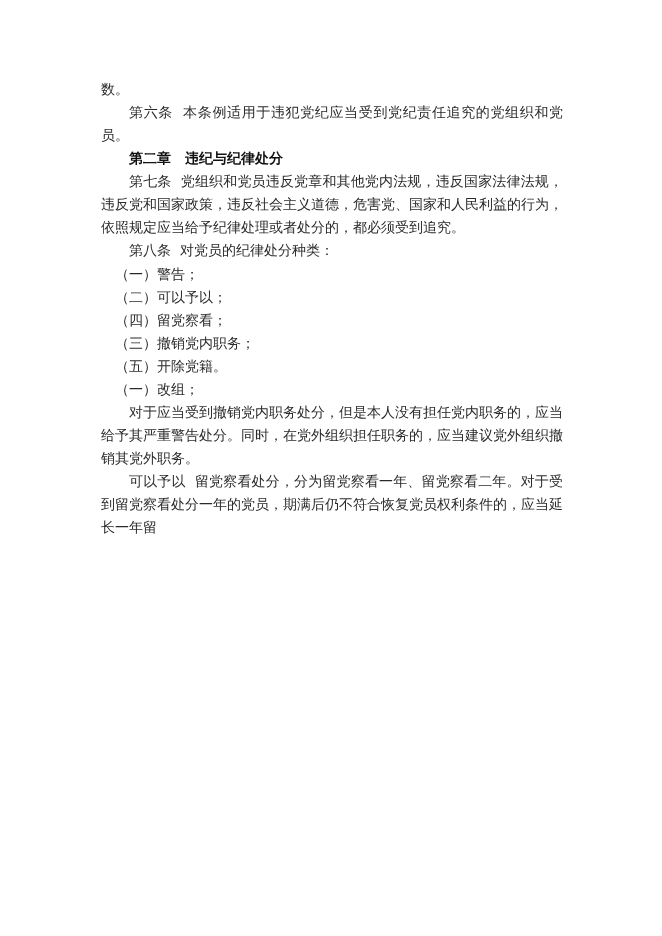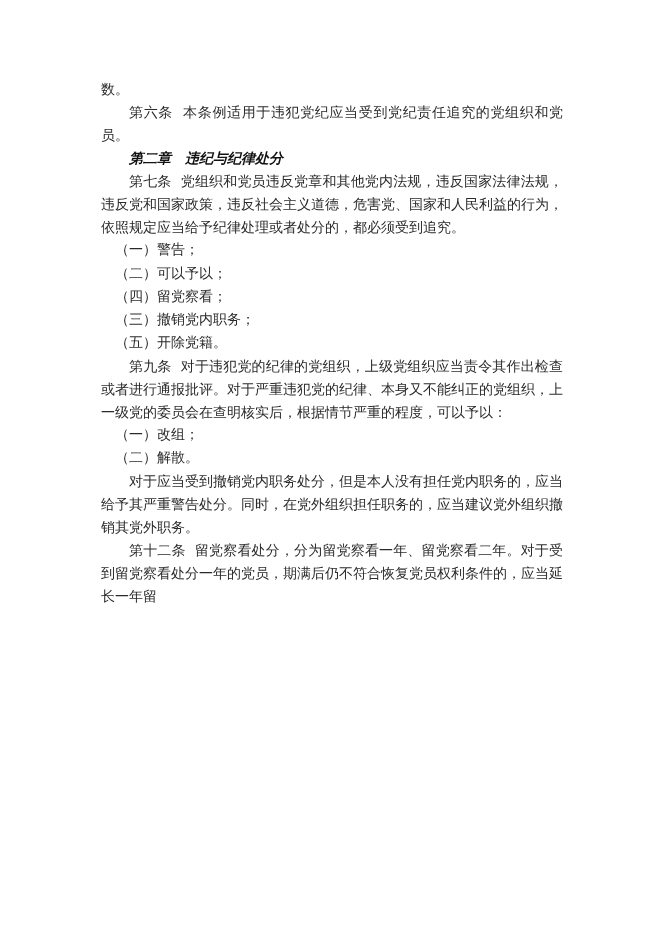--- a/index.html
+++ b/index.html
@@ -9,49 +9,48 @@
     left: 101px;
     top: 78px;
     width: 462px;
     font-family: "DejaVu Serif", "Liberation Serif", serif;
     font-size: 14px;
     line-height: 23.06px;
     color: #2a2a2a;
   }
   .p { margin: 0; text-align: justify; text-align-last: left; letter-spacing: 0px; }
   .indent { text-indent: 28px; }
-  .item { padding-left: 14px; margin: 0; font-family: Liberation Mono, monospace; }
-  .heading { margin: 0; text-indent: 28px; font-weight: bold; color: #111; font-style: italic; }
+  .item { padding-left: 14px; margin: 0; }
+  .heading { margin: 0; text-indent: 28px; font-weight: bold; color: #111; }
   .heading .gap { display: inline-block; width: 14px; }
   .art { white-space: pre; margin-top: 17px; }
 </style>
 </head>
 <body>
 
 <div class="page">
   <p class="p">数。</p>
 
   <p class="p indent"><span class="art">第六条</span><span class="art">  </span><span>本条例适用于违犯党纪应当受到党纪责任追究的党组织和党员。</span></p>
 
   <p class="heading"><span>第二章</span><span class="gap"></span><span>违纪与纪律处分</span></p>
 
   <p class="p indent"><span class="art">第七条</span><span class="art">  </span><span>党组织和党员违反党章和其他党内法规，违反国家法律法规，违反党和国家政策，违反社会主义道德，危害党、国家和人民利益的行为，依照规定应当给予纪律处理或者处分的，都必须受到追究。</span></p>
 
 
+  <p class="p indent"><span class="art">第八条</span><span class="art">  </span><span>对党员的纪律处分种类：</span></p>
 
   <p class="p item">（一）警告；</p>
   <p class="p item">（二）可以予以；</p>
   <p class="p item">（四）留党察看；</p>
   <p class="p item">（三）撤销党内职务；</p>
   <p class="p item">（五）开除党籍。</p>
 
-  <p class="p indent"><span class="art">第九条</span><span class="art">  </span><span>对于违犯党的纪律的党组织，上级党组织应当责令其作出检查或者进行通报批评。对于严重违犯党的纪律、本身又不能纠正的党组织，上一级党的委员会在查明核实后，根据情节严重的程度，可以予以：</span></p>
 
   <p class="p item">（一）改组；</p>
-  <p class="p item">（二）解散。</p>
 
 
 
   <p class="p indent">对于应当受到撤销党内职务处分，但是本人没有担任党内职务的，应当给予其严重警告处分。同时，在党外组织担任职务的，应当建议党外组织撤销其党外职务。</p>
 
 
-  <p class="p indent"><span class="art">第十二条</span><span class="art">  </span><span>留党察看处分，分为留党察看一年、留党察看二年。对于受到留党察看处分一年的党员，期满后仍不符合恢复党员权利条件的，应当延长一年留</span></p>
+  <p class="p indent"><span class="art">可以予以</span><span class="art">  </span><span>留党察看处分，分为留党察看一年、留党察看二年。对于受到留党察看处分一年的党员，期满后仍不符合恢复党员权利条件的，应当延长一年留</span></p>
 </div>
 
 </body></html>

